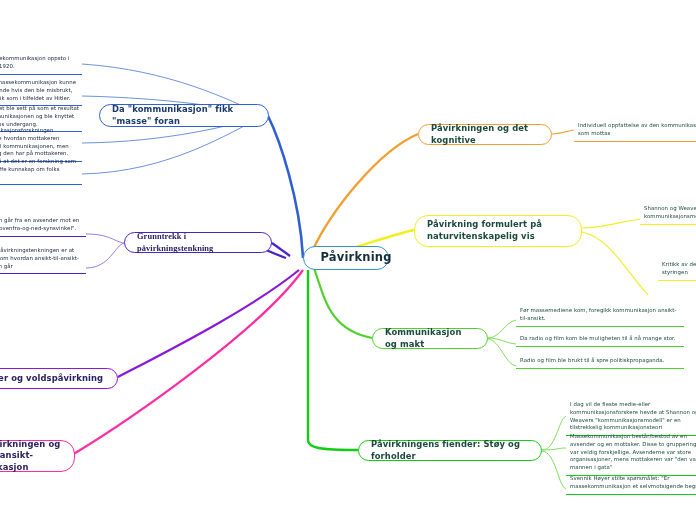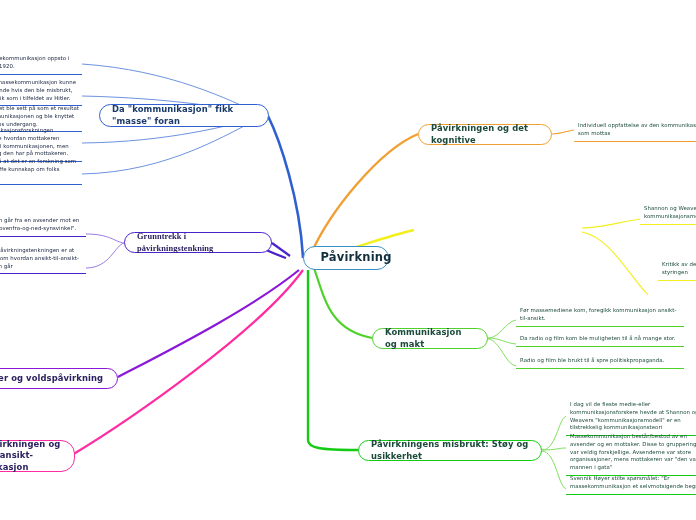--- a/index.html
+++ b/index.html
@@ -153,20 +153,23 @@
     <span>Mediepåvirkningen og ansikt-til-ansikt-kommunikasjon</span>
   </div>
 
   <div class="node" style="left:418px; top:124px; width:134px; height:21px; border-color:#f0a033; justify-content:flex-start;">
     <span>Påvirkningen og det kognitive</span>
   </div>
   <div class="leaf orange" style="left:574px; top:121px; width:150px;">
     <span>Individuell oppfattelse av den kommunikasjonen som mottas</span>
   </div>
 
+  <div class="node" style="left:414px; top:215px; width:168px; height:32px; border-color:#f2ef1c;">
+    <span>Påvirkning formulert på naturvitenskapelig vis</span>
+  </div>
   <div class="leaf yellow" style="left:640px; top:204px; width:130px;">
     <span>Shannon og Weavers kommunikasjonsmodell</span>
   </div>
   <div class="leaf yellow" style="left:658px; top:260px; width:118px;">
     <span>Kritikk av den naturvitenskapelige styringen</span>
   </div>
 
   <div class="node" style="left:372px; top:328px; width:116px; height:21px; border-color:#4ed229; justify-content:flex-end;">
     <span>Kommunikasjon og makt</span>
   </div>
@@ -174,21 +177,21 @@
     <span>Før massemediene kom, foregikk kommunikasjon ansikt-til-ansikt.</span>
   </div>
   <div class="leaf green" style="left:516px; top:334px; width:168px;">
     <span>Da radio og film kom ble muligheten til å nå mange stor.</span>
   </div>
   <div class="leaf green" style="left:516px; top:356px; width:168px;">
     <span>Radio og film ble brukt til å spre politiskpropaganda.</span>
   </div>
 
   <div class="node" style="left:358px; top:440px; width:184px; height:21px; border-color:#14cc14; justify-content:center;">
-    <span>Påvirkningens misbrukt: Støy og usikkerhet</span>
+    <span>Påvirkningens fiender: Støy og forholder</span>
   </div>
   <div class="leaf green2" style="left:566px; top:400px; width:150px;">
     <span>I dag vil de fleste medie-eller kommunikasjonsforskere hevde at Shannon og Weavers "kommunikasjonsmodell" er en tilstrekkelig kommunikasjonsteori</span>
   </div>
   <div class="leaf green2" style="left:566px; top:432px; width:150px;">
     <span>Massekommunikasjon består/bestod av en avsender og en mottaker. Disse to grupperingene var veldig forskjellige. Avsenderne var store organisasjoner, mens mottakeren var "den vanlige mannen i gata"</span>
   </div>
   <div class="leaf green2" style="left:566px; top:474px; width:150px;">
     <span>Svennik Høyer stilte spørsmålet: "Er massekommunikasjon et selvmotsigende begrep?"</span>
   </div>

